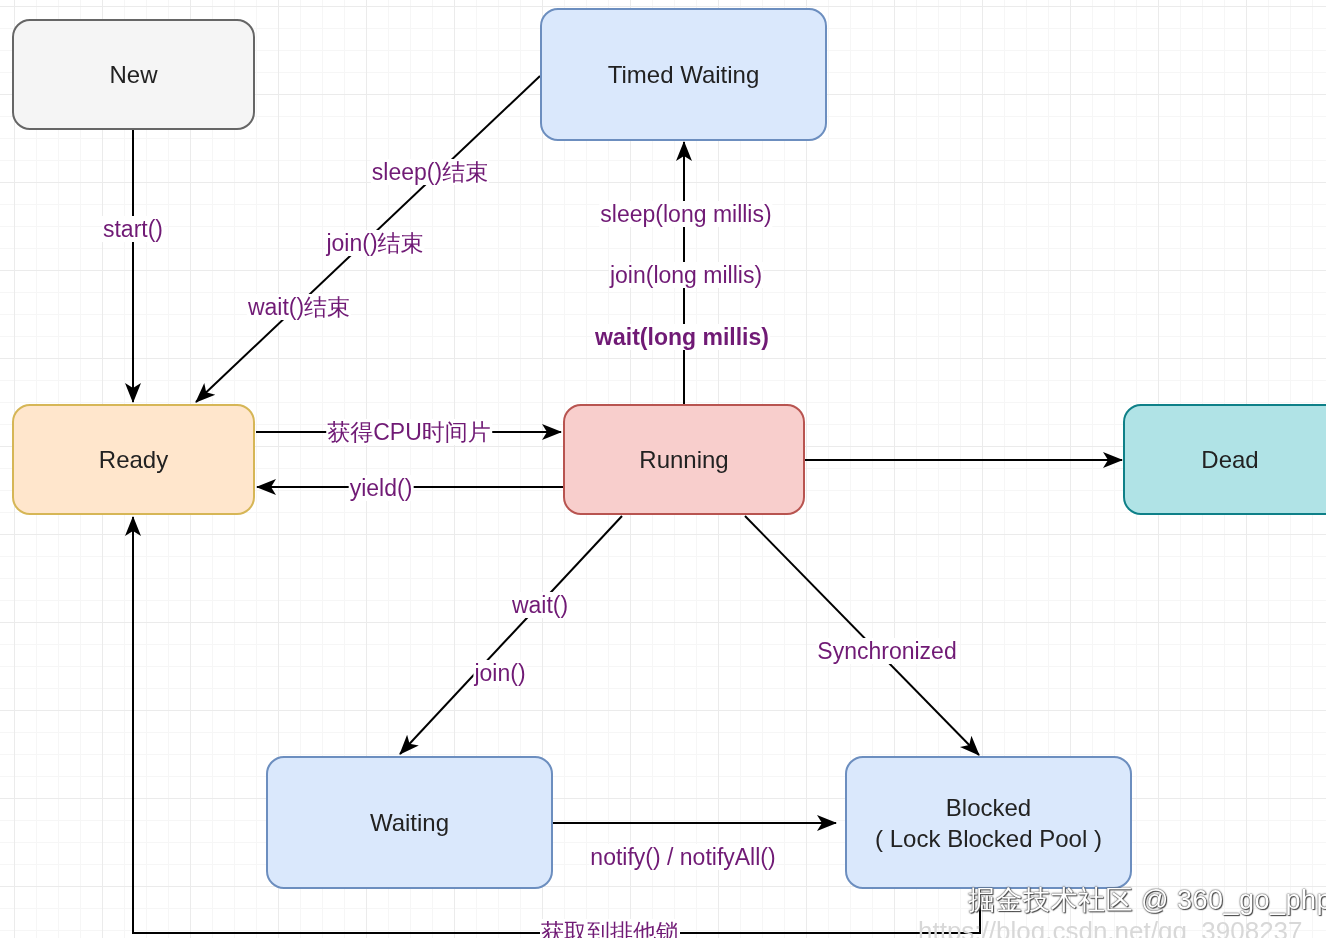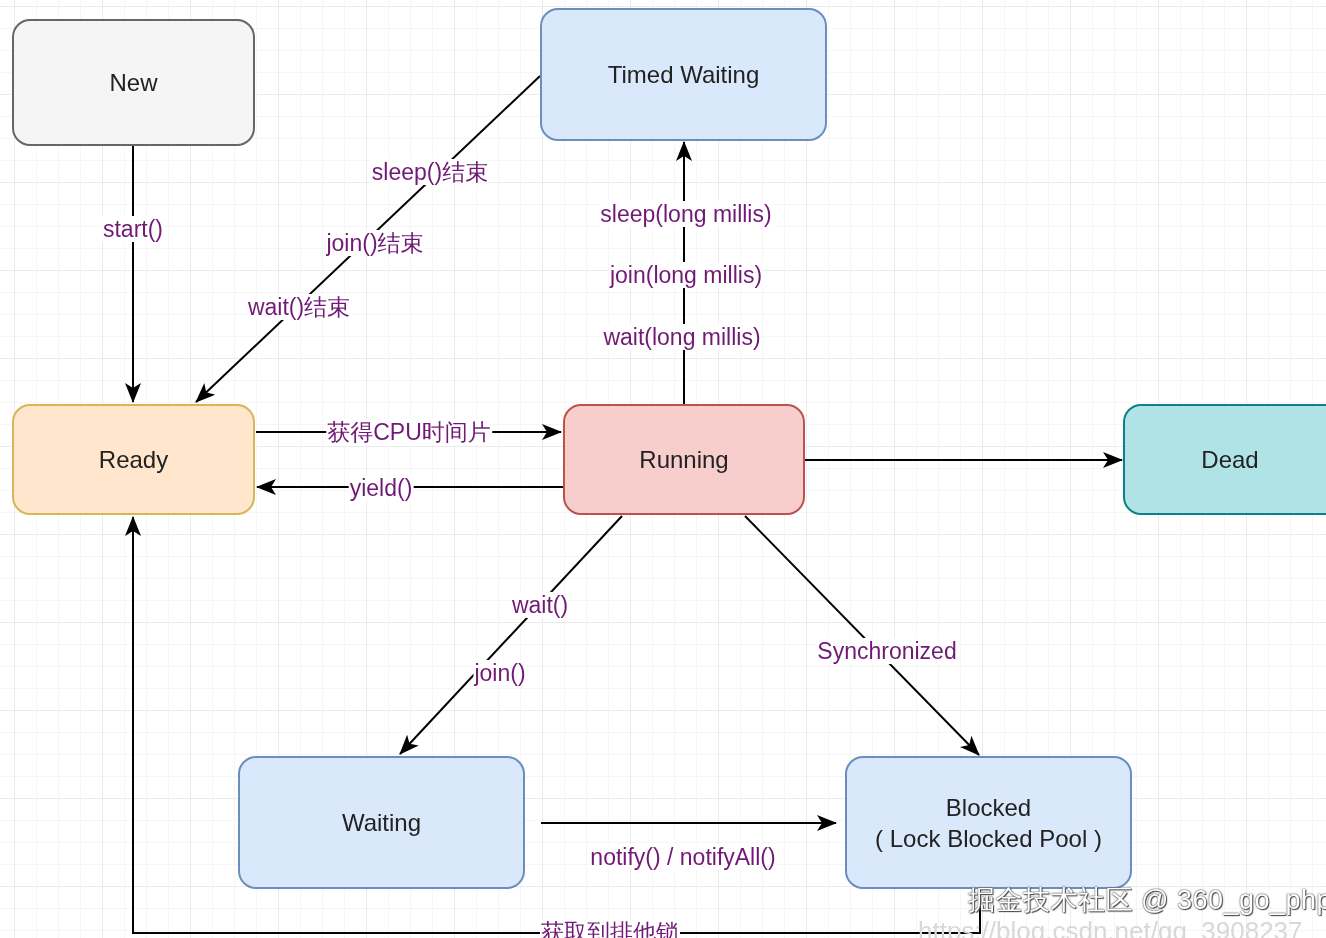--- a/index.html
+++ b/index.html
@@ -99,58 +99,58 @@
 
     <line x1="622" y1="516" x2="400" y2="754" stroke="#000" stroke-width="2" marker-end="url(#arrow-lg)"></line>
 
     <line x1="745" y1="516" x2="979" y2="755" stroke="#000" stroke-width="2" marker-end="url(#arrow-lg)"></line>
 
     <line x1="541" y1="823" x2="836" y2="823" stroke="#000" stroke-width="2" marker-end="url(#arrow-lg)"></line>
 
     <polyline points="980,889 980,933 133,933 133,517" fill="none" stroke="#000" stroke-width="2" marker-end="url(#arrow-lg)"></polyline>
   </svg>
 
-  <div class="node" style="left:12px; top:19px; width:243px; height:127px; background:#f5f5f5; border-color:#666666;">
+  <div class="node" style="left:12px; top:19px; width:243px; height:111px; background:#f5f5f5; border-color:#666666;">
     <span class="lbl">New</span>
   </div>
 
   <div class="node" style="left:12px; top:404px; width:243px; height:111px; background:#ffe6cc; border-color:#d6b656;">
     <span class="lbl">Ready</span>
   </div>
 
   <div class="node" style="left:540px; top:8px; width:287px; height:133px; background:#dae8fc; border-color:#6c8ebf;">
     <span class="lbl">Timed Waiting</span>
   </div>
 
   <div class="node" style="left:563px; top:404px; width:242px; height:111px; background:#f8cecc; border-color:#b85450;">
     <span class="lbl">Running</span>
   </div>
 
   <div class="node" style="left:1123px; top:404px; width:230px; height:111px; background:#b0e3e6; border-color:#0e8088;">
     <span class="lbl" style="margin-right:16px;">Dead</span>
   </div>
 
-  <div class="node" style="left:238px; top:756px; width:287px; height:133px; background:#dae8fc; border-color:#6c8ebf;">
+  <div class="node" style="left:266px; top:756px; width:287px; height:133px; background:#dae8fc; border-color:#6c8ebf;">
     <span class="lbl">Waiting</span>
   </div>
 
   <div class="node" style="left:837px; top:756px; width:287px; height:133px; background:#dae8fc; border-color:#6c8ebf;margin-left:8px;">
     <span class="lbl">Blocked
 ( Lock Blocked Pool )</span>
   </div>
 
   <span class="elabel" style="left:133px; top:229px;">start()</span>
 
   <span class="elabel" style="left:430px; top:172px;">sleep()结束</span>
   <span class="elabel" style="left:375px; top:243px;">join()结束</span>
   <span class="elabel" style="left:299px; top:307px;">wait()结束</span>
 
   <span class="elabel" style="left:686px; top:214px;">sleep(long millis)</span>
   <span class="elabel" style="left:686px; top:275px;">join(long millis)</span>
-  <span class="elabel" style="left:682px; top:337px;">wait(long millis)</span>
+  <span class="elabel" style="left:682px; top:337px;font-weight:bold;">wait(long millis)</span>
 
   <span class="elabel" style="left:409px; top:432px;">获得CPU时间片</span>
   <span class="elabel" style="left:381px; top:488px;">yield()</span>
 
 
   <span class="elabel" style="left:540px; top:605px;">wait()</span>
   <span class="elabel" style="left:476px; top:673px;margin-left:24px;">join()</span>
 
   <span class="elabel" style="left:887px; top:651px;">Synchronized</span>
 

